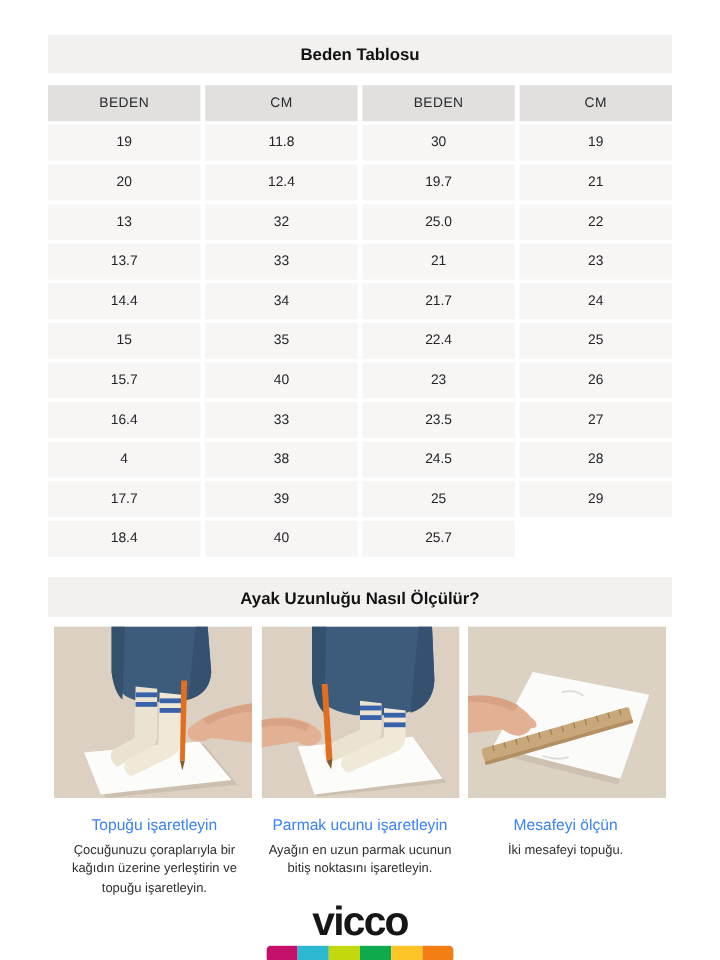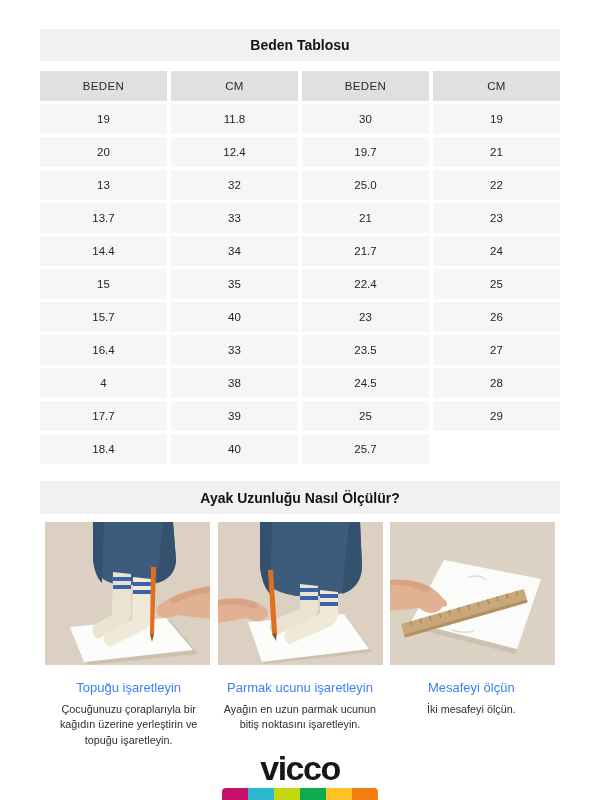--- a/index.html
+++ b/index.html
@@ -182,21 +182,21 @@
     <div class="caption">
       <div class="cap-title">Topuğu işaretleyin</div>
       <div class="cap-desc">Çocuğunuzu çoraplarıyla bir kağıdın üzerine yerleştirin ve topuğu işaretleyin.</div>
     </div>
     <div class="caption">
       <div class="cap-title">Parmak ucunu işaretleyin</div>
       <div class="cap-desc">Ayağın en uzun parmak ucunun bitiş noktasını işaretleyin.</div>
     </div>
     <div class="caption">
       <div class="cap-title">Mesafeyi ölçün</div>
-      <div class="cap-desc">İki mesafeyi ölçün.</div>
+      <div class="cap-desc">İki mesafeyi topuğu.</div>
     </div>
   </div>
 
   <div class="footer">
     <div class="brand">vicco</div>
     <div class="stripe">
         <span style="background: rgb(197, 16, 107);"></span>
         <span style="background: rgb(44, 184, 209);"></span>
         <span style="background: rgb(195, 217, 14);"></span>
         <span style="background: rgb(15, 169, 78);"></span>

